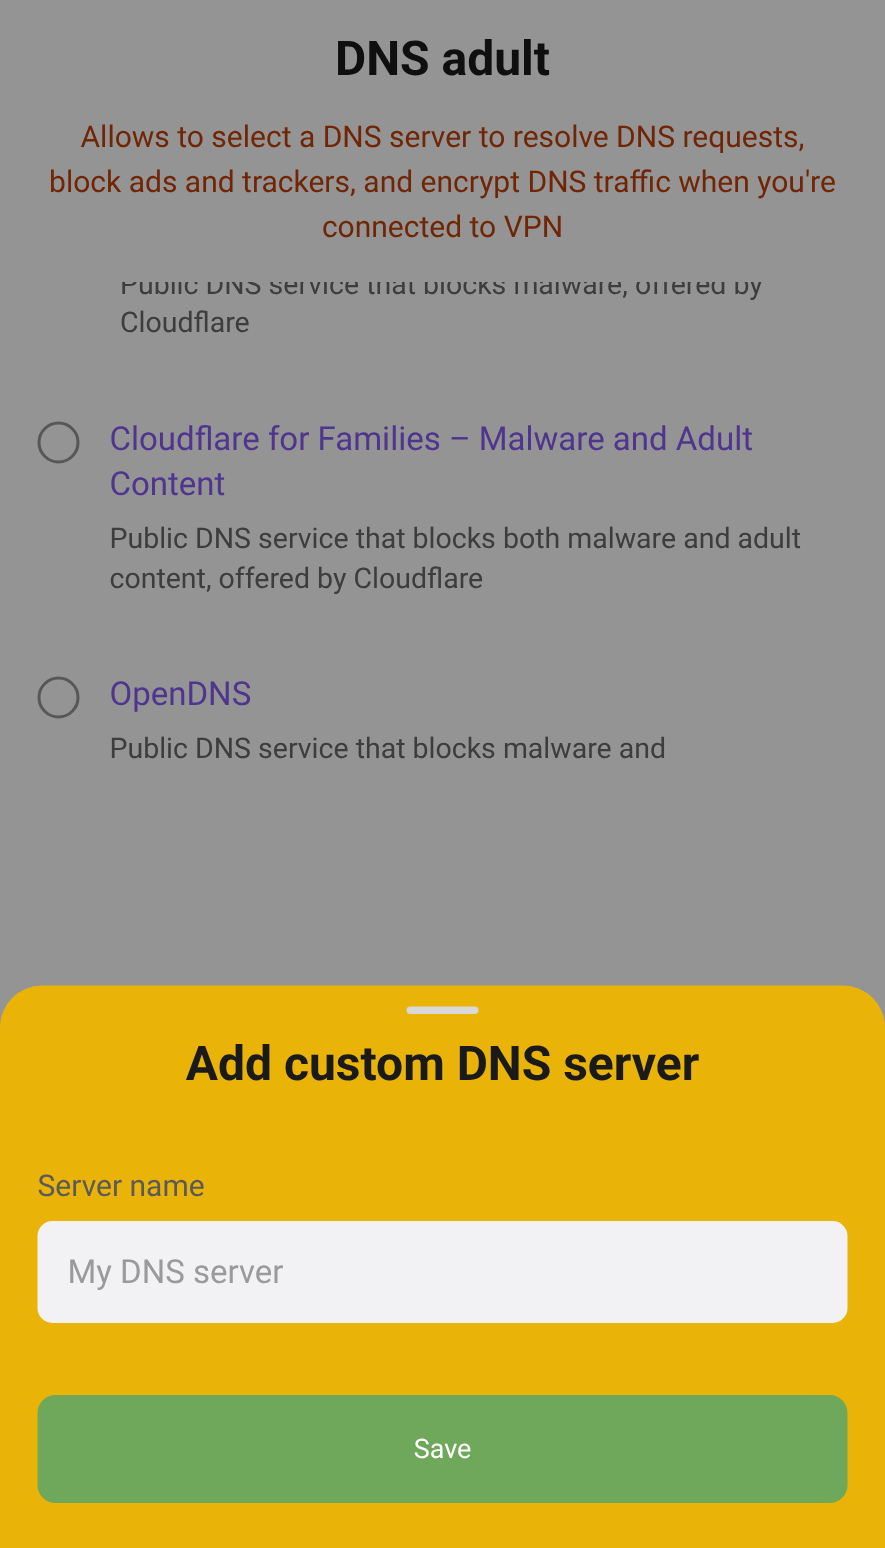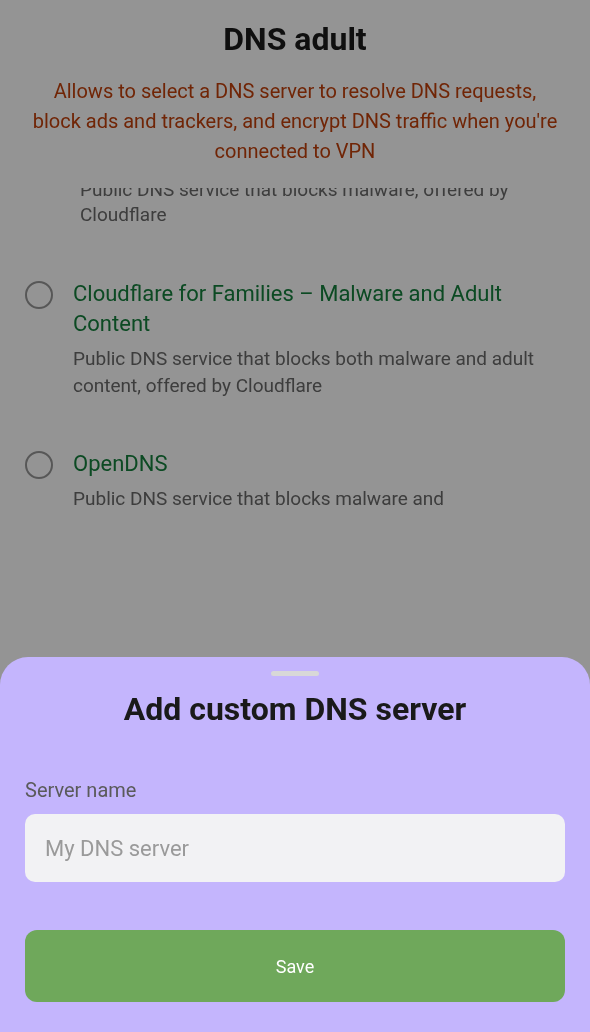--- a/index.html
+++ b/index.html
@@ -59,21 +59,21 @@
       flex-shrink: 0;
       margin-top: 2px;
     }
     
     .dns-content {
       flex: 1;
     }
     
     .dns-item-title {
       font-size: 22px;
-      color: #15803d;
+      color: #8b5cf6;
       margin-bottom: 6px;
       line-height: 1.4;
     }
     
     .dns-item-desc {
       font-size: 19px;
       color: #6a6a6a;
       line-height: 1.4;
     }
     
@@ -85,21 +85,21 @@
       height: 100%;
       background: rgba(0,0,0,0.42);
       z-index: 10;
     }
     
     .modal {
       position: absolute;
       bottom: 0;
       left: 0;
       width: 100%;
-      background: #c4b5fd;
+      background: #eab308;
       border-top-left-radius: 28px;
       border-top-right-radius: 28px;
       z-index: 20;
       padding: 14px 25px 30px 25px;
     }
     
     .modal-handle {
       width: 48px;
       height: 5px;
       background: #d8d8d8;

